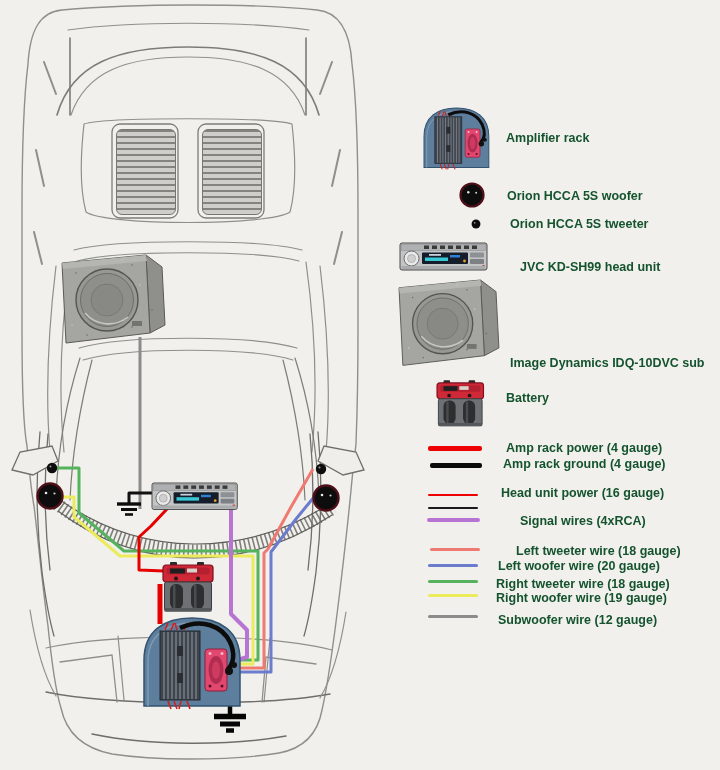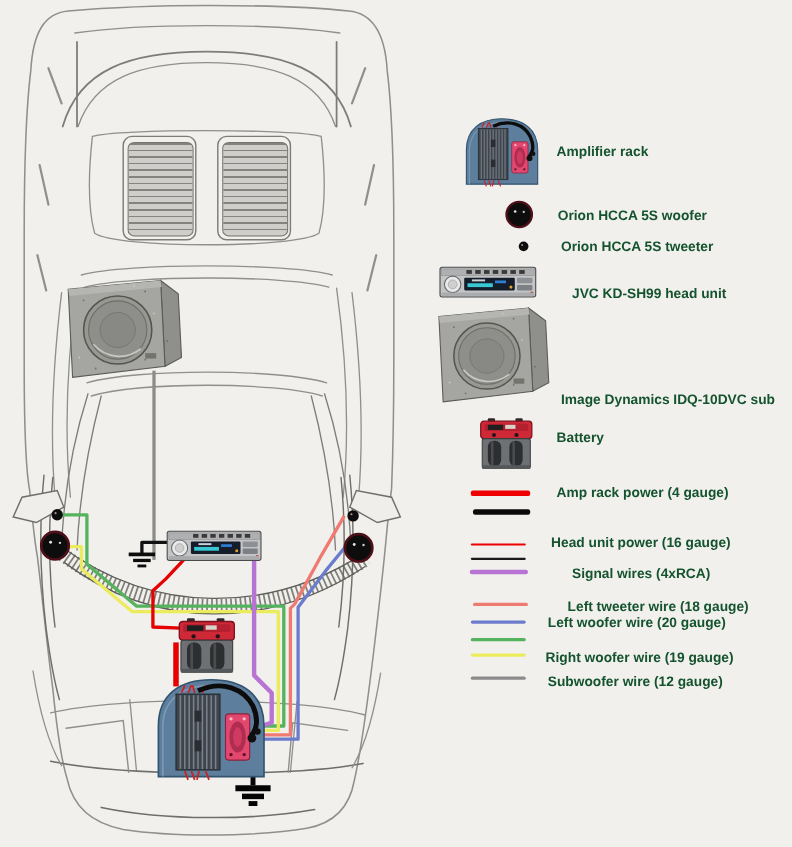--- a/index.html
+++ b/index.html
@@ -212,28 +212,30 @@
   <div class="lbl" style="left:506px;top:131px;">Amplifier rack</div>
   <div class="lbl" style="left:507px;top:189px;">Orion HCCA 5S woofer</div>
   <div class="lbl" style="left:510px;top:217px;">Orion HCCA 5S tweeter</div>
   <div class="lbl" style="left:505px;top:260px;margin-left:15px;">JVC KD-SH99 head unit</div>
   <div class="lbl" style="left:510px;top:332px;margin-top:24px;">Image Dynamics IDQ-10DVC sub</div>
   <div class="lbl" style="left:506px;top:391px;">Battery</div>
 
   <div class="sw" style="left: 428px; top: 446px; width: 54px; background: rgb(238, 0, 0); height: 5px;"></div>
   <div class="lbl" style="left:506px;top:441px;">Amp rack power (4 gauge)</div>
   <div class="sw" style="left: 430px; top: 463px; background: rgb(10, 10, 10); height: 5px;"></div>
+  <div class="lbl" style="left:503px;top:457px;">Amp rack ground (4 gauge)</div>
   <div class="sw" style="left: 428px; top: 494px; width: 50px; background: rgb(238, 0, 0); height: 2px;"></div>
   <div class="lbl" style="left:501px;top:486px;">Head unit power (16 gauge)</div>
   <div class="sw" style="left: 428px; top: 507px; width: 50px; background: rgb(26, 26, 26); height: 2px;"></div>
   <div class="sw" style="left: 427px; top: 518px; width: 53px; background: rgb(184, 116, 210); height: 4px;"></div>
   <div class="lbl" style="left:501px;top:514px;margin-left:19px;">Signal wires (4xRCA)</div>
   <div class="sw" style="left: 430px; top: 548px; width: 50px; background: rgb(238, 122, 114); height: 3px;"></div>
   <div class="lbl" style="left:500px;top:544px;padding-left:16px;">Left tweeter wire (18 gauge)</div>
   <div class="sw" style="left: 428px; top: 564px; width: 50px; background: rgb(107, 124, 205); height: 3px;"></div>
   <div class="lbl" style="left:498px;top:559px;">Left woofer wire (20 gauge)</div>
   <div class="sw" style="left: 428px; top: 580px; width: 50px; background: rgb(85, 178, 93); height: 3px;"></div>
+  <div class="lbl" style="left:496px;top:577px;">Right tweeter wire (18 gauge)</div>
   <div class="sw" style="left: 428px; top: 594px; width: 50px; background: rgb(235, 235, 92); height: 3px;"></div>
   <div class="lbl" style="left:496px;top:591px;">Right woofer wire (19 gauge)</div>
   <div class="sw" style="left: 428px; top: 615px; width: 50px; background: rgb(139, 139, 139); height: 3px;"></div>
   <div class="lbl" style="left:498px;top:613px;">Subwoofer wire (12 gauge)</div>
 
 </div>
 
 </body></html>

